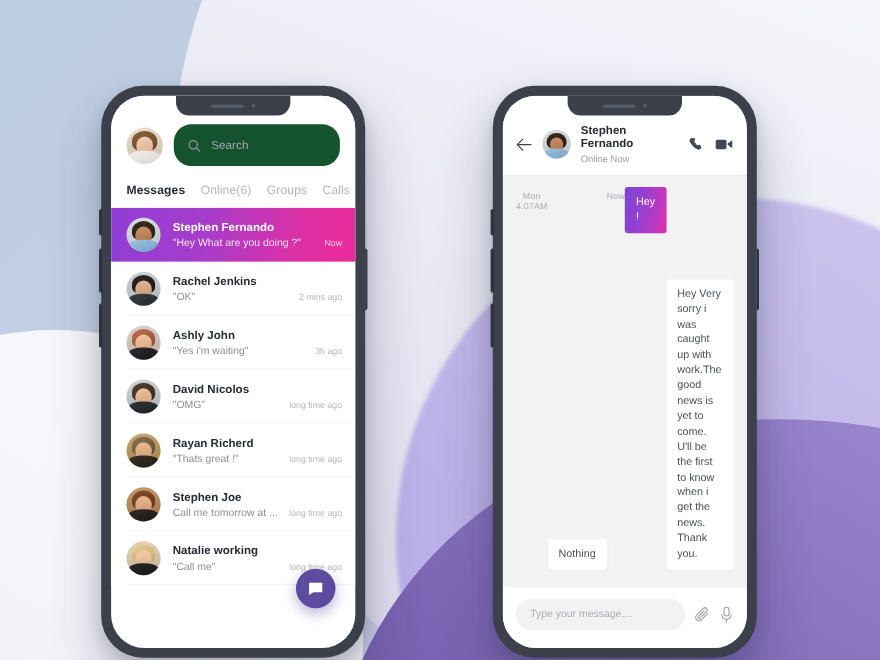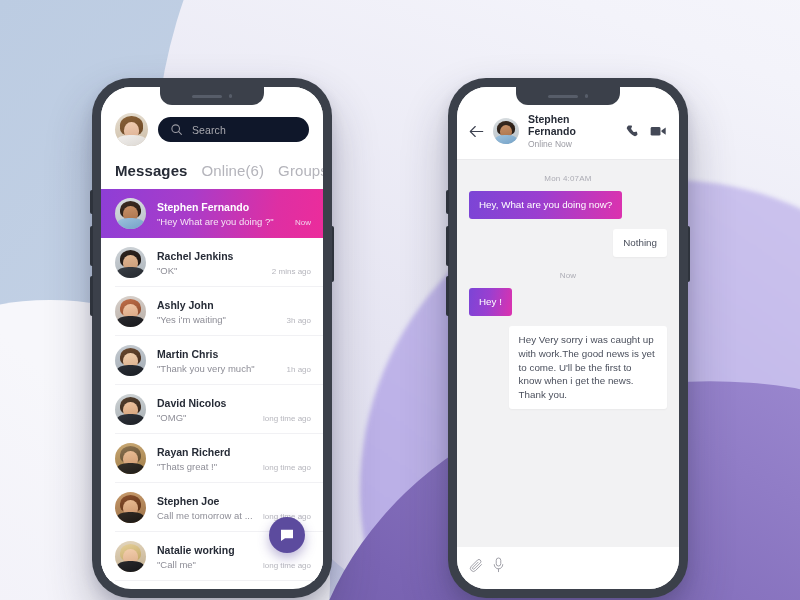--- a/index.html
+++ b/index.html
@@ -124,37 +124,37 @@
   }
   .av-me { width: 33px; height: 33px; }
 
   
   .ph { position: absolute; inset: 0; }
   .ph .skin { position:absolute; left:26%; top:26%; width:48%; height:52%; border-radius:50% 50% 46% 46%; }
   .ph .hair { position:absolute; left:16%; top:10%; width:68%; height:56%; border-radius:50% 50% 34% 34%; }
   .ph .body { position:absolute; left:6%; bottom:-6%; width:88%; height:40%; border-radius:42% 42% 0 0; }
 
   .search-box {
-    flex: 1; height: 25px;
-    background: #0f172a;
+    flex: 1; height: 38px;
+    background: #14532d;
     border-radius: 16px;
     display: flex; align-items: center;
     padding: 0 12px; gap: 9px;
   }
   .search-box .txt {
     font-size: 10.5px; color: #a8a8ae; letter-spacing: .1px;
   }
   .tabs {
     display: flex; align-items: flex-end;
     gap: 14px;
     padding: 16px 14px 9px 14px;
     background: #fff;
   }
   .tab {
-    font-size: 15px; color: #b4b4bb; letter-spacing: .1px;
+    font-size: 11px; color: #b4b4bb; letter-spacing: .1px;
     padding-bottom: 1px; white-space: nowrap;
   }
   .tab.active { color: #262b36; font-weight: bold; }
 
   .list { background: #fff; }
   .row {
     display: flex; align-items: center; gap: 11px;
     padding: 9px 12px 9px 14px;
     position: relative;
     background: #fff;
@@ -210,21 +210,21 @@
   .chat-header .avatar { width: 26px; height: 26px; }
   .chat-header .who { flex: 1; min-width: 0; }
   .chat-header .cname { font-size: 10.5px; font-weight: bold; color: #262b36; }
   .chat-header .cstat { font-size: 8.5px; color: #9b9ba3; margin-top: 2px; }
   .hdr-icons { display: flex; align-items: center; gap: 11px; flex: none; }
 
   .chat-body {
     flex: 1; overflow: hidden;
     padding: 10px 12px 6px 12px;
     background: #f2f2f3;
-    display: flex; flex-direction: column;
+    display: flex; flex-direction: row;
   }
   .stamp {
     text-align: center; font-size: 8px; color: #acacb4;
     margin: 4px 0 8px 0; letter-spacing: .2px;
   }
   .bubble {
     max-width: 80%; padding: 7px 10px;
     font-size: 9.8px; line-height: 1.42;
     margin-bottom: 10px;
     word-wrap: break-word;
@@ -353,37 +353,20 @@
         <div class="meta">
           <div class="name">Ashly John</div>
           <div class="sub-line">
             <span class="msg">"Yes i'm waiting"</span>
             <span class="time">3h ago</span>
           </div>
         </div>
         <div class="divider"></div>
       </div>
 
-      <div class="row">
-        <div class="avatar" style="background:linear-gradient(170deg,#c6ccd2,#9fa8b1);">
-          <span class="ph">
-            <span class="hair" style="background:linear-gradient(160deg,#6b4a30,#41291a);"></span>
-            <span class="skin" style="background:linear-gradient(170deg,#f1cfae,#d8ac89);"></span>
-            <span class="body" style="background:linear-gradient(160deg,#2c3038,#171a1f);"></span>
-          </span>
-        </div>
-        <div class="meta">
-          <div class="name">Martin Chris</div>
-          <div class="sub-line">
-            <span class="msg">"Thank you very much"</span>
-            <span class="time">1h ago</span>
-          </div>
-        </div>
-        <div class="divider"></div>
-      </div>
 
       <div class="row">
         <div class="avatar" style="background:linear-gradient(170deg,#cfd4d6,#a6adb2);">
           <span class="ph">
             <span class="hair" style="background:linear-gradient(160deg,#55402e,#33241a);"></span>
             <span class="skin" style="background:linear-gradient(170deg,#eec3a0,#d2a078);"></span>
             <span class="body" style="background:linear-gradient(160deg,#31353d,#1a1d22);"></span>
           </span>
         </div>
         <div class="meta">
@@ -499,30 +482,32 @@
           <svg width="17" height="14" viewBox="0 0 26 20">
             <rect x="1" y="4" width="15" height="13" rx="2.2" fill="#434856"></rect>
             <path d="M17.5 9.2 L24 4.6 V15.6 L17.5 11z" fill="#434856"></path>
           </svg>
         </div>
       </div>
 
       <div class="chat-body">
         <div class="stamp">Mon 4:07AM</div>
 
-        <div class="bubble out">Hey, What are you doing now?</div>
         <div class="bubble in">Nothing</div>
 
         <div class="stamp">Now</div>
 
         <div class="bubble out">Hey !</div>
         <div class="bubble in">Hey Very sorry i was caught up with work.The good news is yet to come. U'll be the first to know when i get the news. Thank you.</div>
       </div>
 
       <div class="composer">
+        <div class="input-pill">
+          <span class="ph-txt">Type your message....</span>
+        </div>
         <span class="comp-icon">
           <svg width="15" height="15" viewBox="0 0 24 24" fill="none">
             <path d="M20 10.5 L10.5 20a4.8 4.8 0 0 1-6.8-6.8L13.8 3.1a3.2 3.2 0 0 1 4.5 4.5L8.4 17.5a1.6 1.6 0 0 1-2.3-2.3l8.5-8.5" stroke="#9a9aa2" stroke-width="1.5" stroke-linecap="round" stroke-linejoin="round"></path>
           </svg>
         </span>
         <span class="comp-icon">
           <svg width="13" height="16" viewBox="0 0 18 24" fill="none">
             <rect x="5.6" y="1.5" width="6.8" height="12" rx="3.4" stroke="#9a9aa2" stroke-width="1.4"></rect>
             <path d="M2.6 11.4a6.4 6.4 0 0 0 12.8 0" stroke="#9a9aa2" stroke-width="1.4" stroke-linecap="round"></path>
             <line x1="9" y1="17.8" x2="9" y2="22" stroke="#9a9aa2" stroke-width="1.4" stroke-linecap="round"></line>

